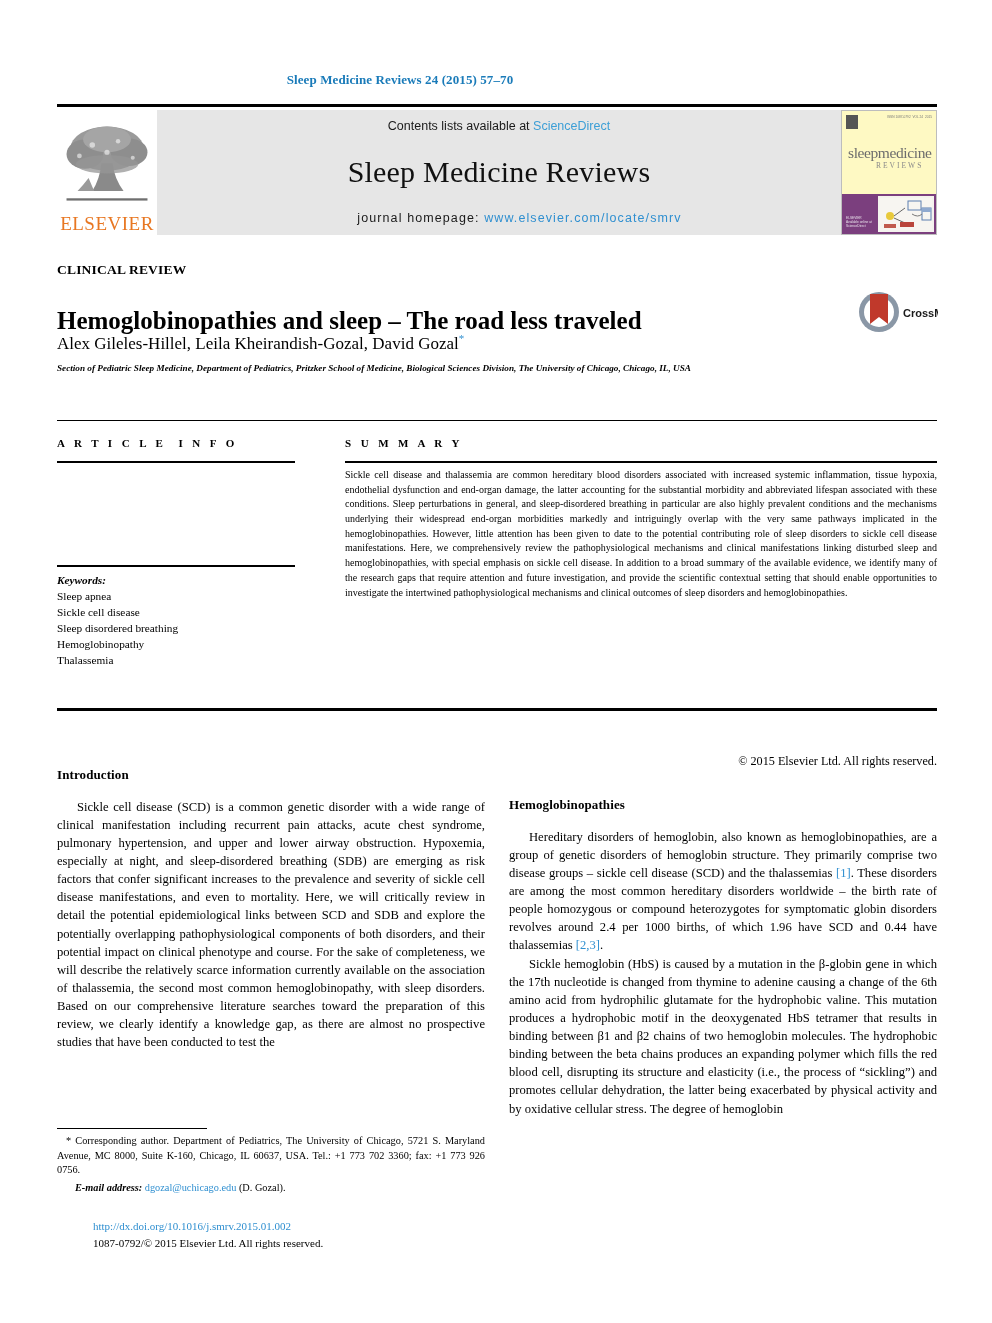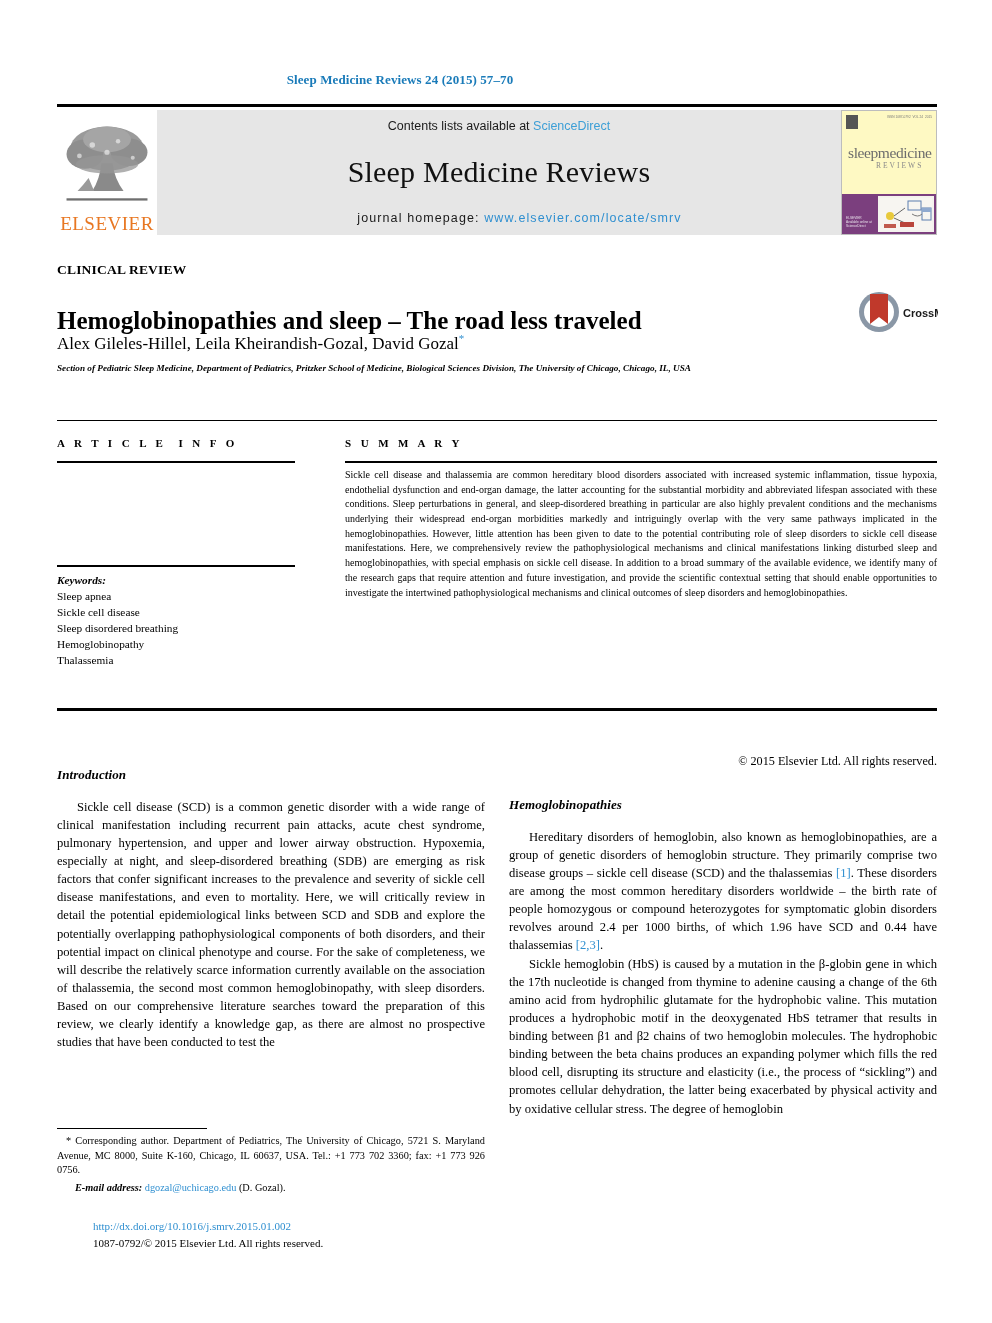--- a/index.html
+++ b/index.html
@@ -317,21 +317,20 @@
   }
   .col-left { left: 57px; }
   .col-right { left: 509px; }
 
   .col h2 {
     font-size: 13px;
     font-weight: bold;
     margin: 0 0 13px 0;
     text-align: left;
     letter-spacing: .1px;
-    font-style: italic;
   }
   .col h2.spaced { margin-top: 30px; }
   .col p {
     margin: 0;
     text-indent: 20px;
   }
   .col p + p { margin-top: 0; }
   .ref { color: #2f8fd0; }
 
   

